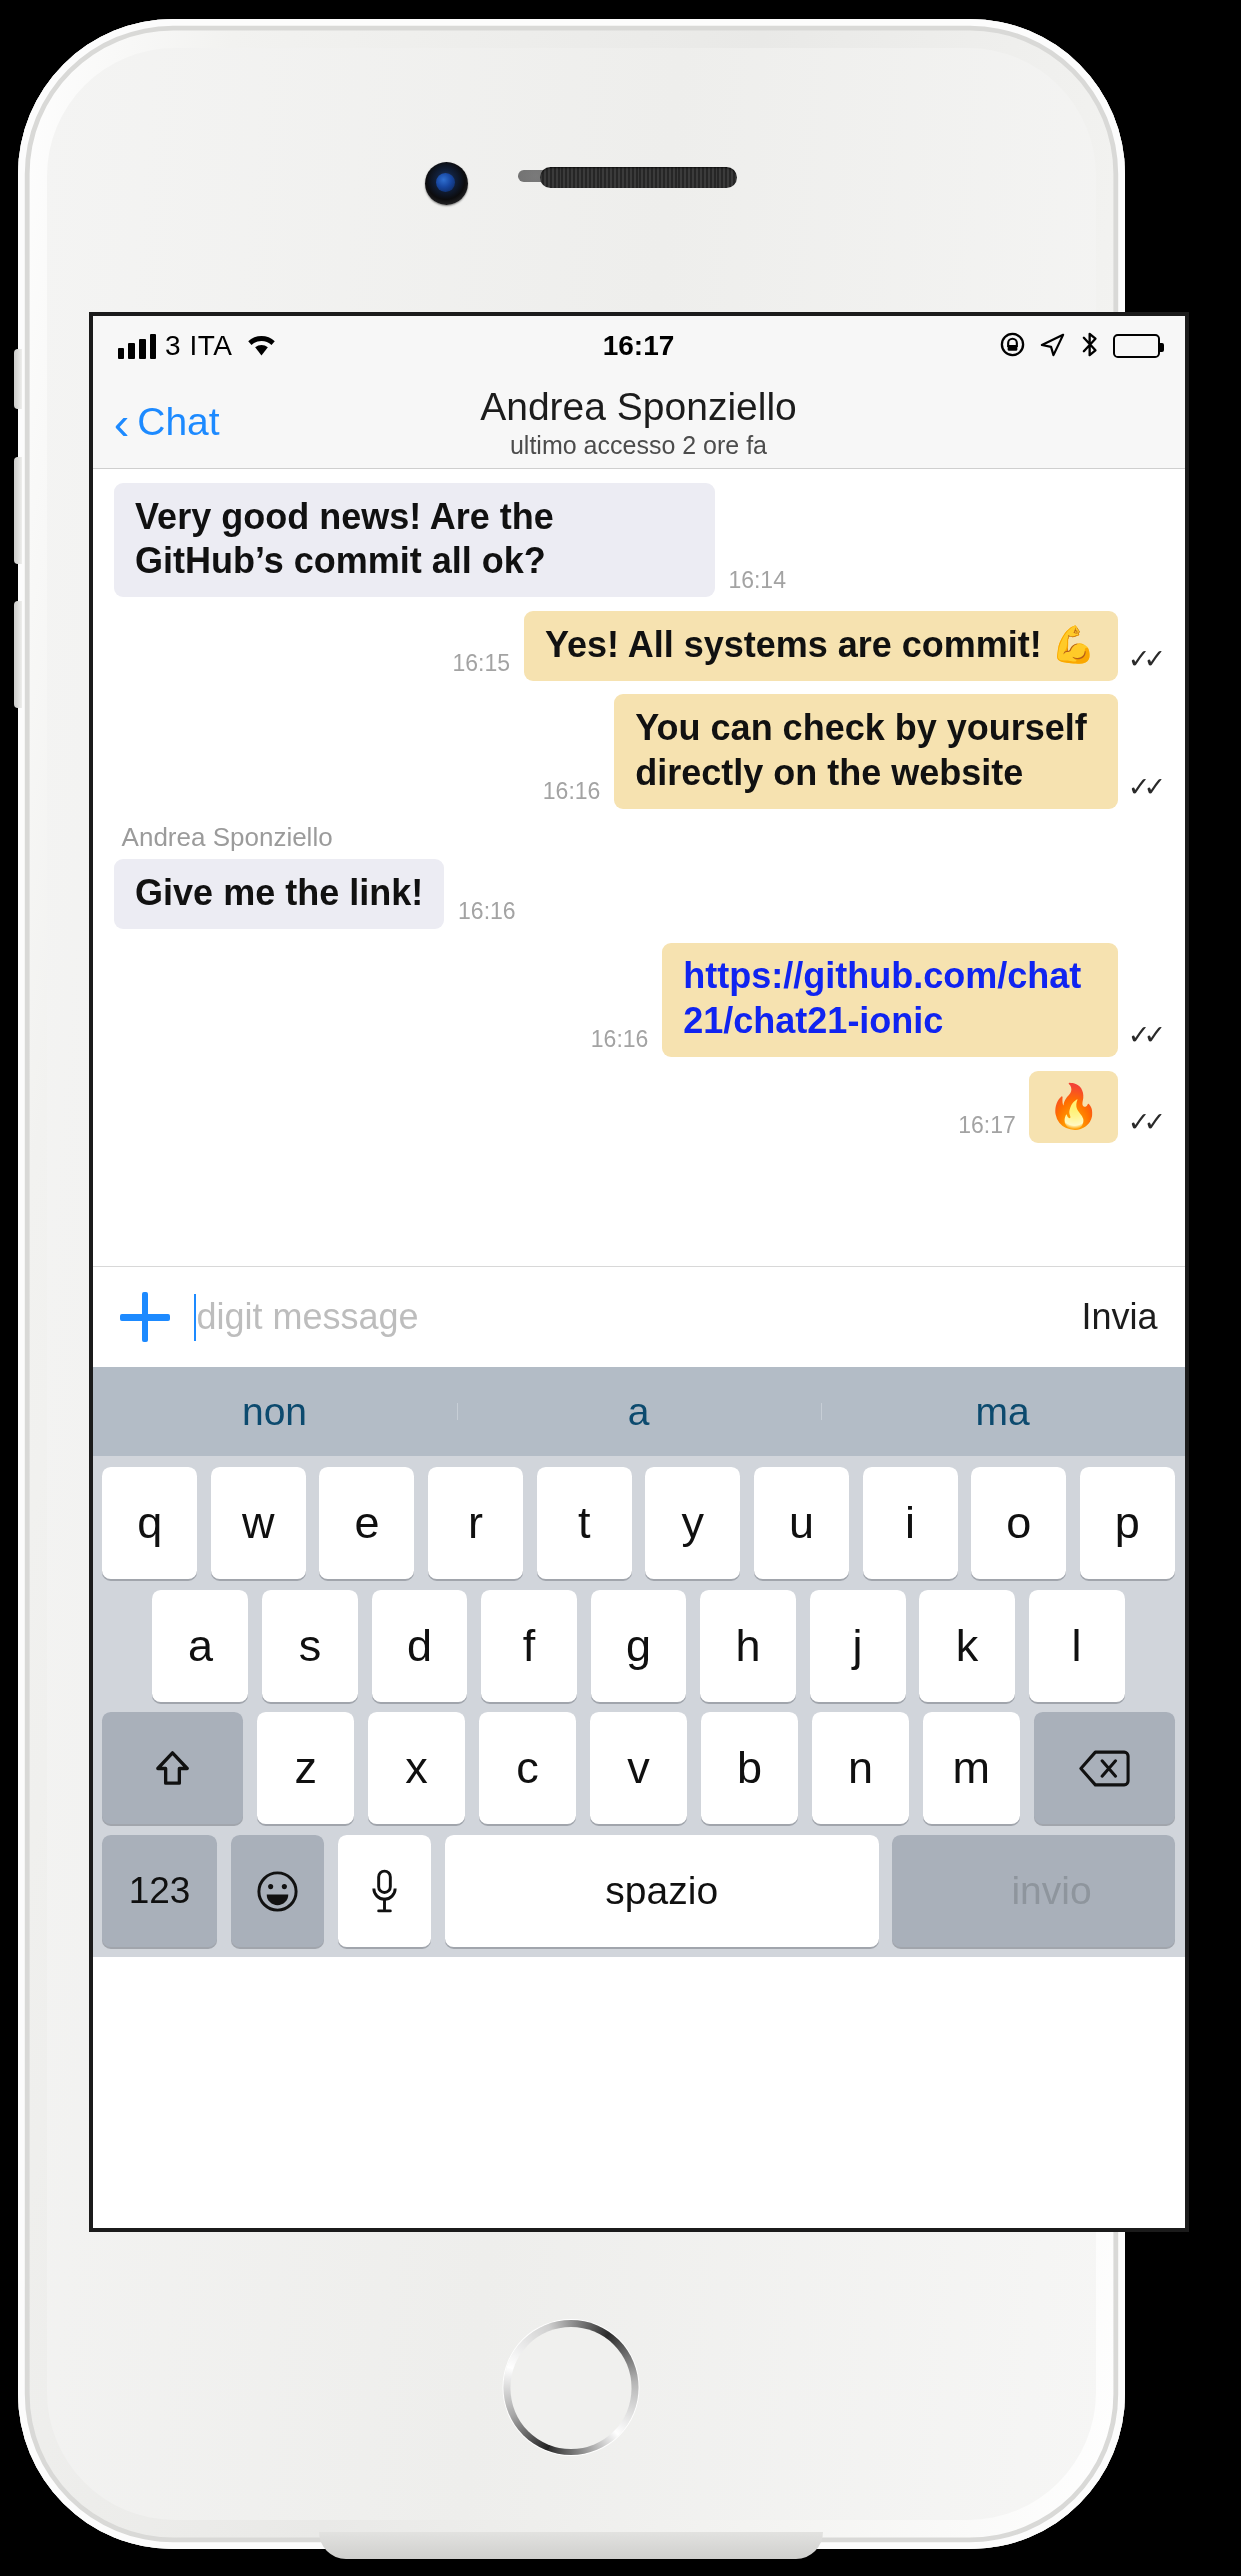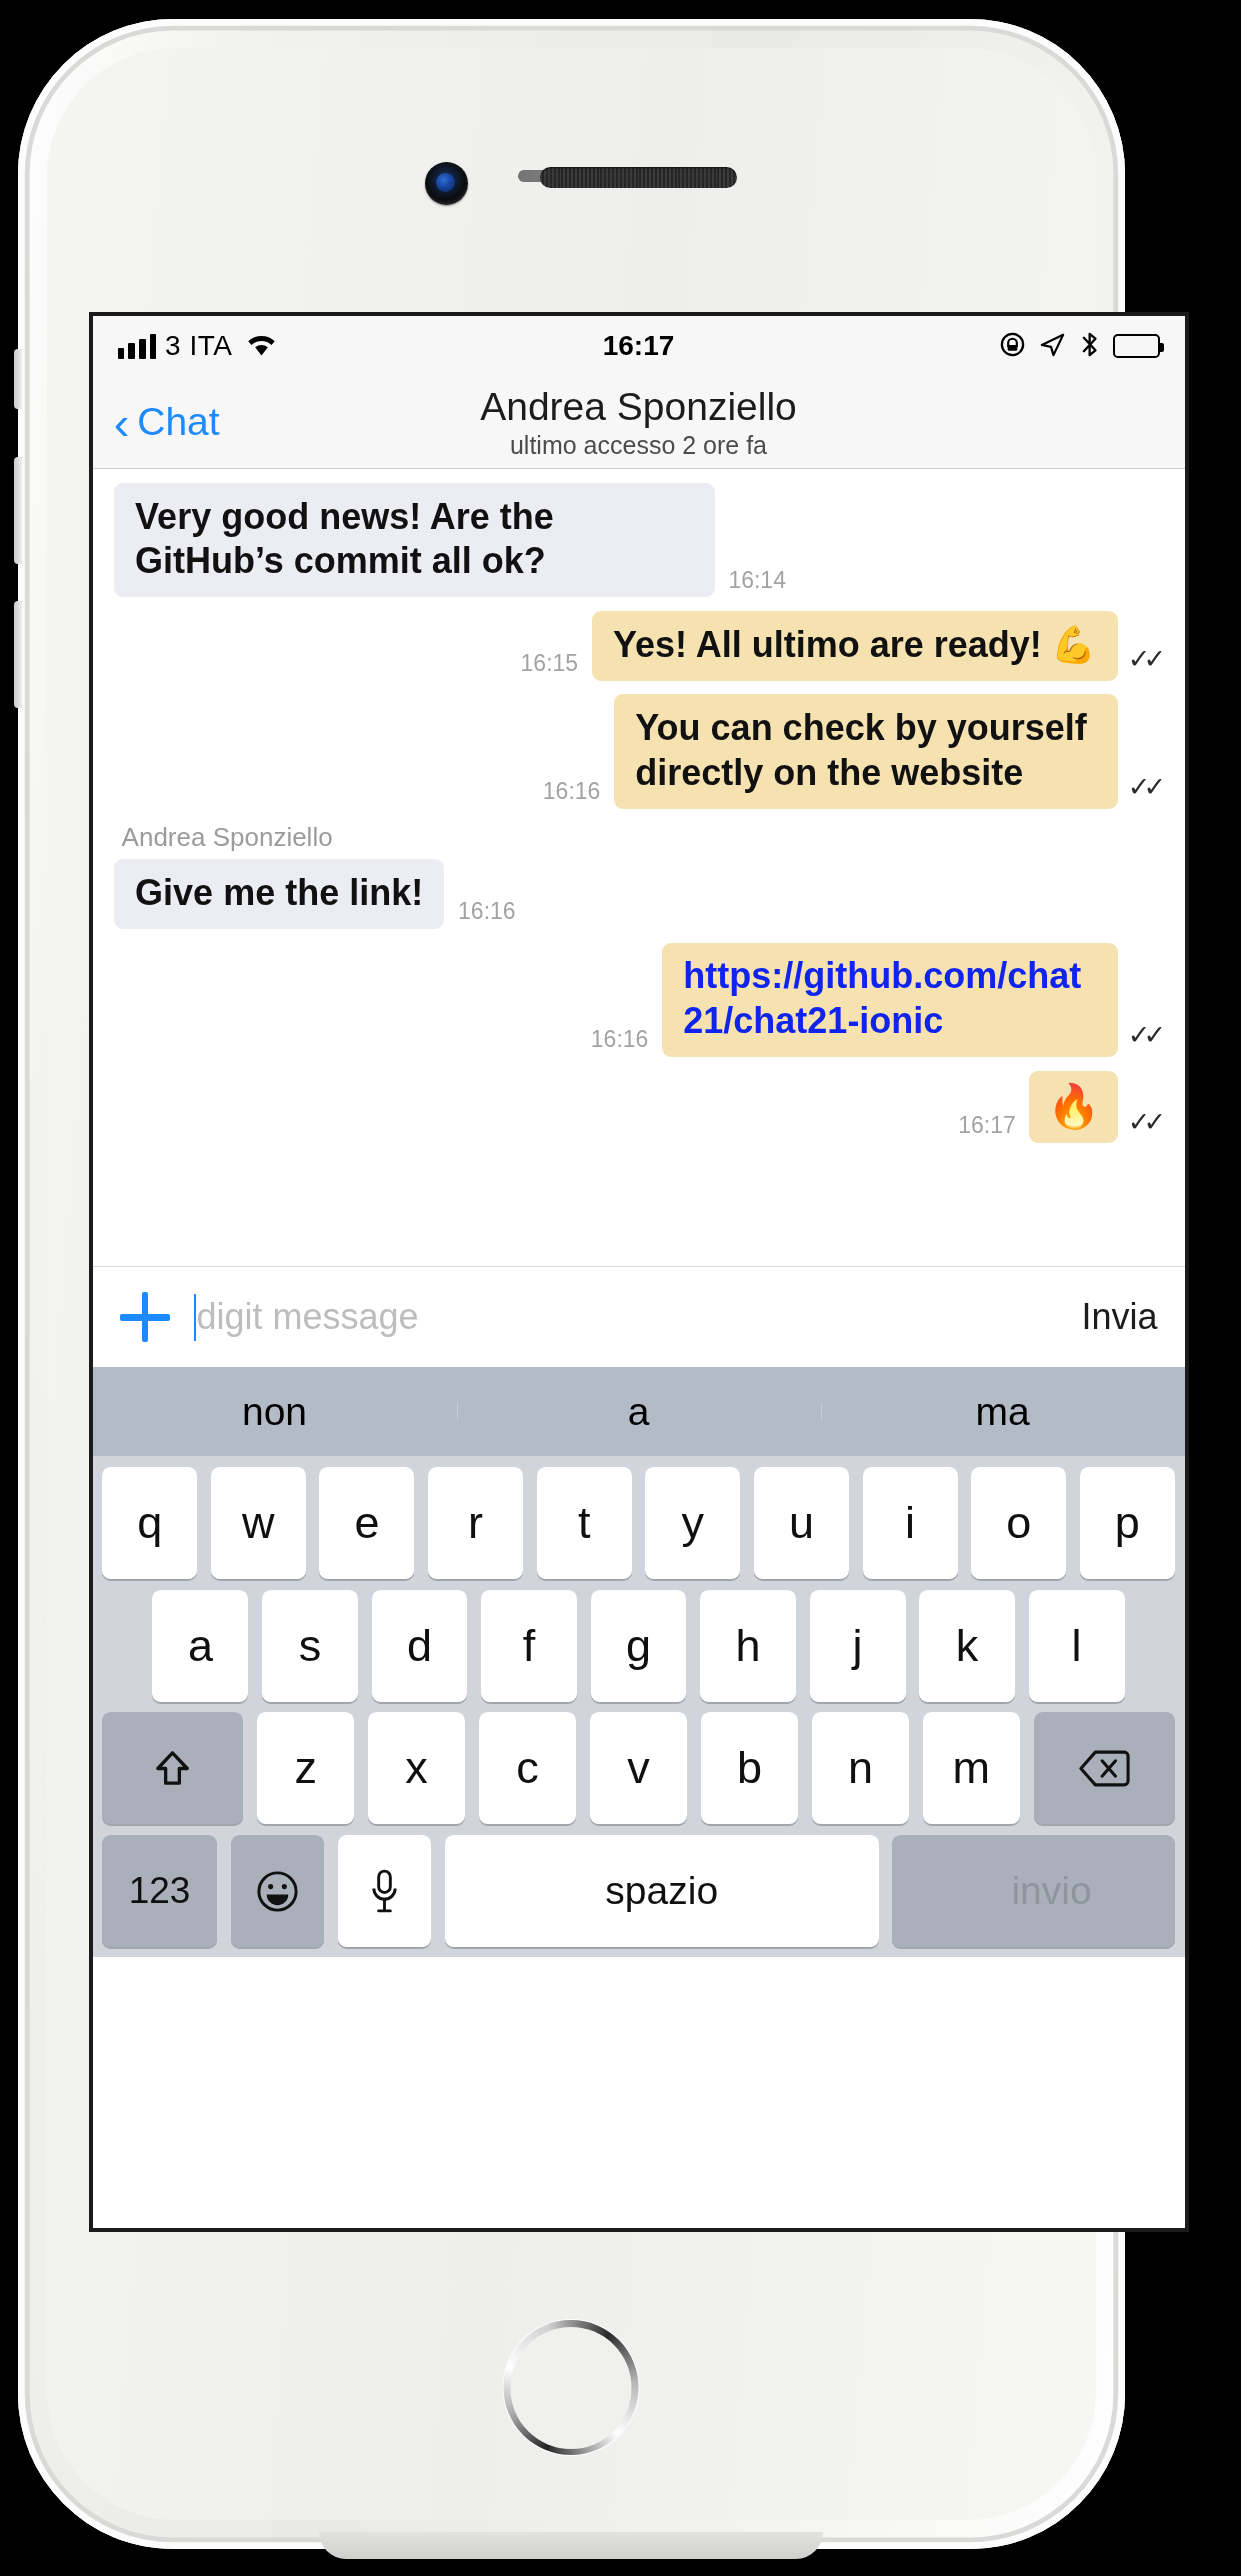--- a/index.html
+++ b/index.html
@@ -218,21 +218,21 @@
     background: #d1d5db;
     padding-bottom: 9.7px;
   }
   .suggest-row {
     height: 89px;
     background: #b3bcc6;
     display: flex; align-items: center;
   }
   .suggest {
     flex: 1; text-align: center;
-    font-size: 39px; color: #000000;
+    font-size: 39px; color: #0c4a6e;
     position: relative;
     cursor: pointer;
   }
   .suggest + .suggest::before {
     content:""; position:absolute; left:0; top:13.6px; bottom:13.6px;
     width:1px; background:#c7ced6;
   }
 
   .kb-row {
     display: flex; justify-content: center;
@@ -355,21 +355,21 @@
 
     <div class="messages">
 
       <div class="msg-row in">
         <div class="bubble in">Very good news! Are the GitHub’s commit all ok?</div>
         <div class="ts">16:14</div>
       </div>
 
       <div class="msg-row out">
         <div class="ts">16:15</div>
-        <div class="bubble out">Yes! All ultimo are ready! 💪</div>
+        <div class="bubble out">Yes! All systems are commit! 💪</div>
         <div class="checks">✓✓</div>
       </div>
 
       <div class="msg-row out">
         <div class="ts">16:16</div>
         <div class="bubble out" style="max-width:504px">You can check by yourself directly on the website</div>
         <div class="checks">✓✓</div>
       </div>
 
       <div>

